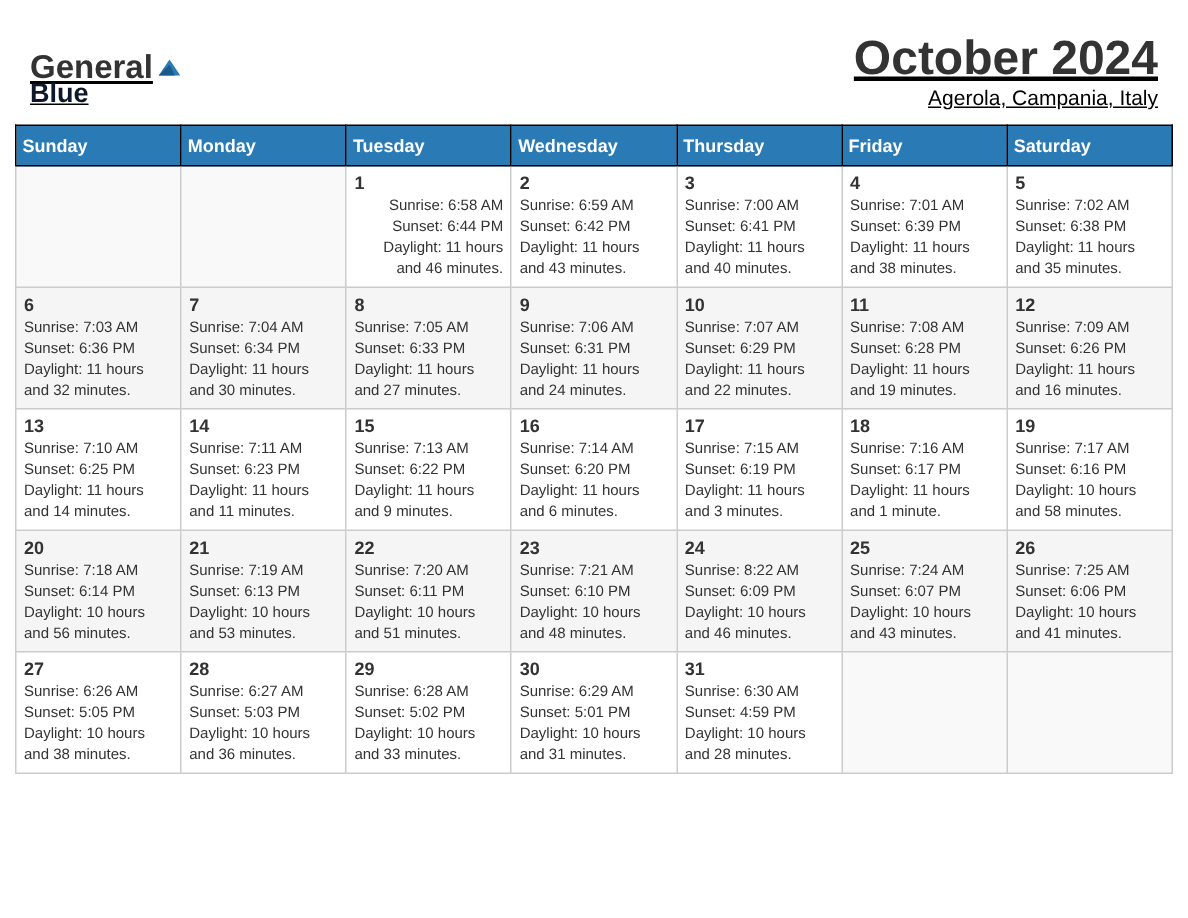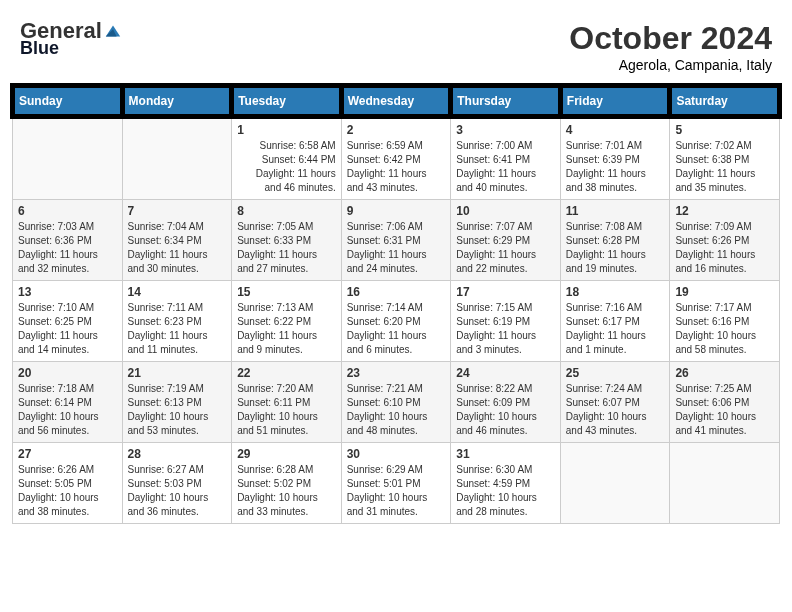--- a/index.html
+++ b/index.html
@@ -6,22 +6,23 @@
     body {
       font-family: Arial, sans-serif;
       background: #fff;
       width: 792px;
       min-height: 612px;
       padding: 10px;
     }
     .header {
       display: flex;
       justify-content: space-between;
-      align-items: flex-start;
+      align-items: flex-end;
       padding: 10px 10px 5px 10px;
+      text-decoration: underline;
     }
     .logo {
       display: flex;
       flex-direction: column;
       align-items: flex-start;
     }
     .logo-text {
       display: flex;
       align-items: center;
       font-size: 22px;
@@ -52,21 +53,21 @@
       border-collapse: collapse;
       margin-top: 5px;
     }
     .calendar th {
       background: #2a7ab5;
       color: #fff;
       font-size: 12px;
       font-weight: bold;
       padding: 6px 4px;
       text-align: left;
-      border: 5px solid #000000;
+      border: 1px solid #000000;
     }
     .calendar td {
       border: 1px solid #ccc;
       vertical-align: top;
       padding: 4px 5px;
       font-size: 10.5px;
       color: #333;
       height: 80px;
       width: 14.28%;
       background: #fff;

